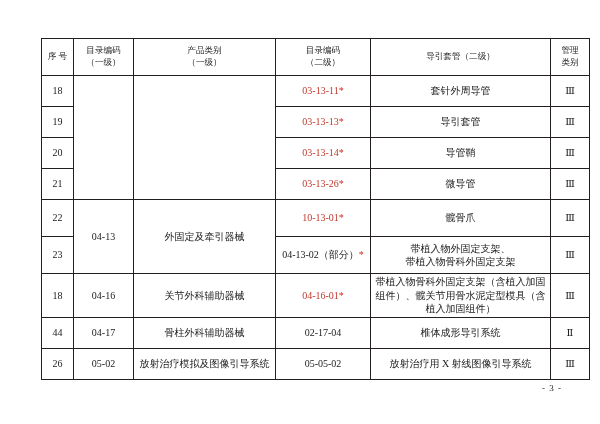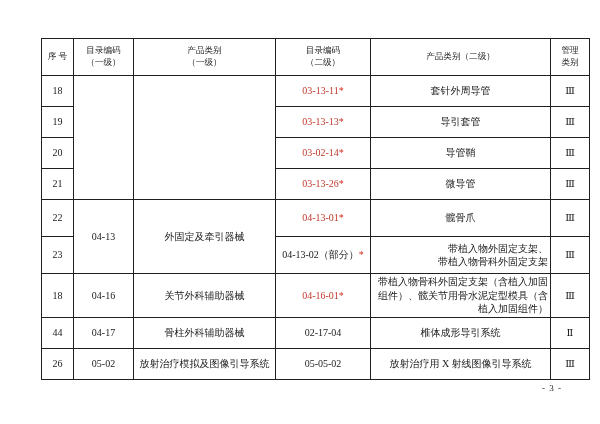--- a/index.html
+++ b/index.html
@@ -66,21 +66,20 @@
   }
   .star {
     color: #d32a1f;
   }
   .red-code {
     color: #c0392b;
   }
   .cell-multiline span {
     display: block;
     white-space: nowrap;
-    text-align: right;
   }
   .page-number {
     position: absolute;
     right: 38px;
     top: 383px;
     font-size: 9px;
     letter-spacing: 1px;
     color: #1a1a1a;
     font-family: "Liberation Serif", serif;
   }
@@ -111,21 +110,21 @@
           </th>
           <th class="hdr-two-line">
             <span>产品类别</span>
             <span>（一级）</span>
           </th>
           <th class="hdr-two-line">
             <span>目录编码</span>
             <span>（二级）</span>
           </th>
           <th class="hdr-two-line">
-            <span>产品类别（二级）</span>
+            <span>导引套管（二级）</span>
           </th>
           <th class="hdr-two-line">
             <span>管理</span>
             <span>类别</span>
           </th>
         </tr>
       </thead>
       <tbody>
 
         <tr>
@@ -139,37 +138,37 @@
 
         <tr>
           <td>19</td>
           <td><span class="red-code">03-13-13</span><span class="star">*</span></td>
           <td>导引套管</td>
           <td>Ⅲ</td>
         </tr>
 
         <tr>
           <td>20</td>
-          <td><span class="red-code">03-02-14</span><span class="star">*</span></td>
+          <td><span class="red-code">03-13-14</span><span class="star">*</span></td>
           <td>导管鞘</td>
           <td>Ⅲ</td>
         </tr>
 
         <tr>
           <td>21</td>
           <td><span class="red-code">03-13-26</span><span class="star">*</span></td>
           <td>微导管</td>
           <td>Ⅲ</td>
         </tr>
 
         <tr class="tall">
           <td>22</td>
           <td rowspan="2">04-13</td>
           <td rowspan="2">外固定及牵引器械</td>
-          <td><span class="red-code">04-13-01</span><span class="star">*</span></td>
+          <td><span class="red-code">10-13-01</span><span class="star">*</span></td>
           <td>髋骨爪</td>
           <td>Ⅲ</td>
         </tr>
 
         <tr class="tall">
           <td>23</td>
           <td><span>04-13-02（部分）</span><span class="star">*</span></td>
           <td class="cell-multiline">
             <span>带植入物外固定支架、</span>
             <span>带植入物骨科外固定支架</span>

